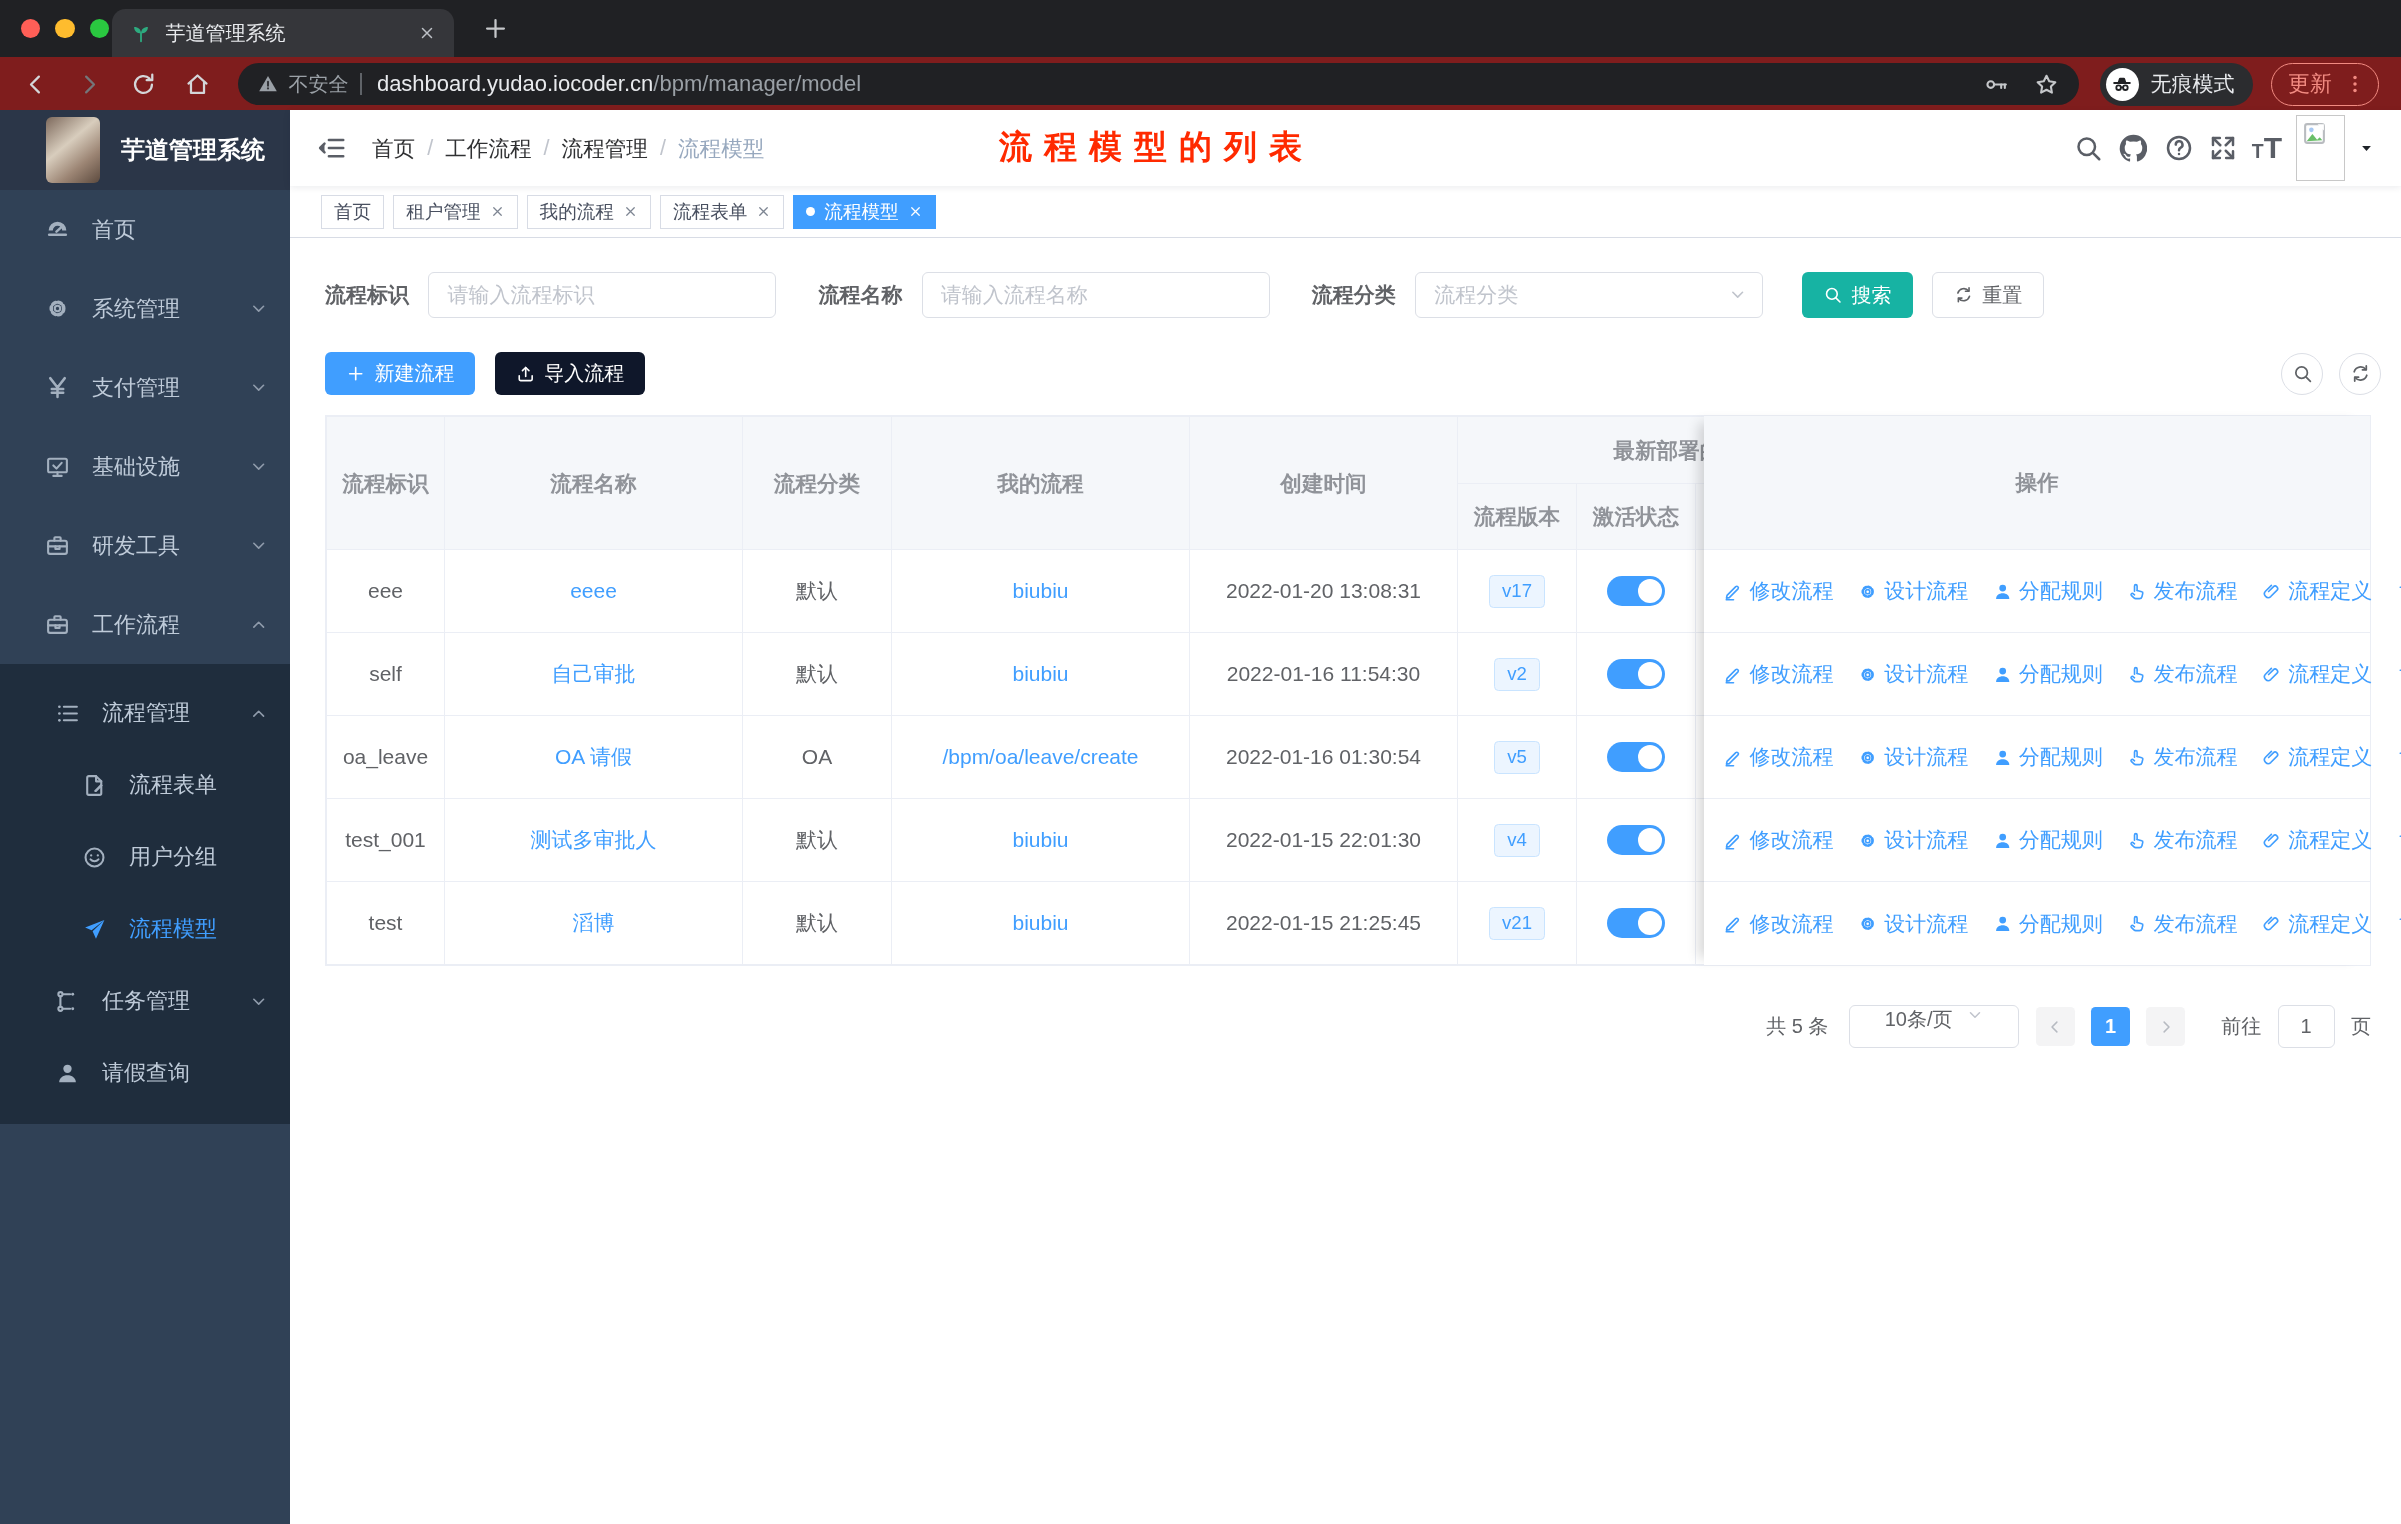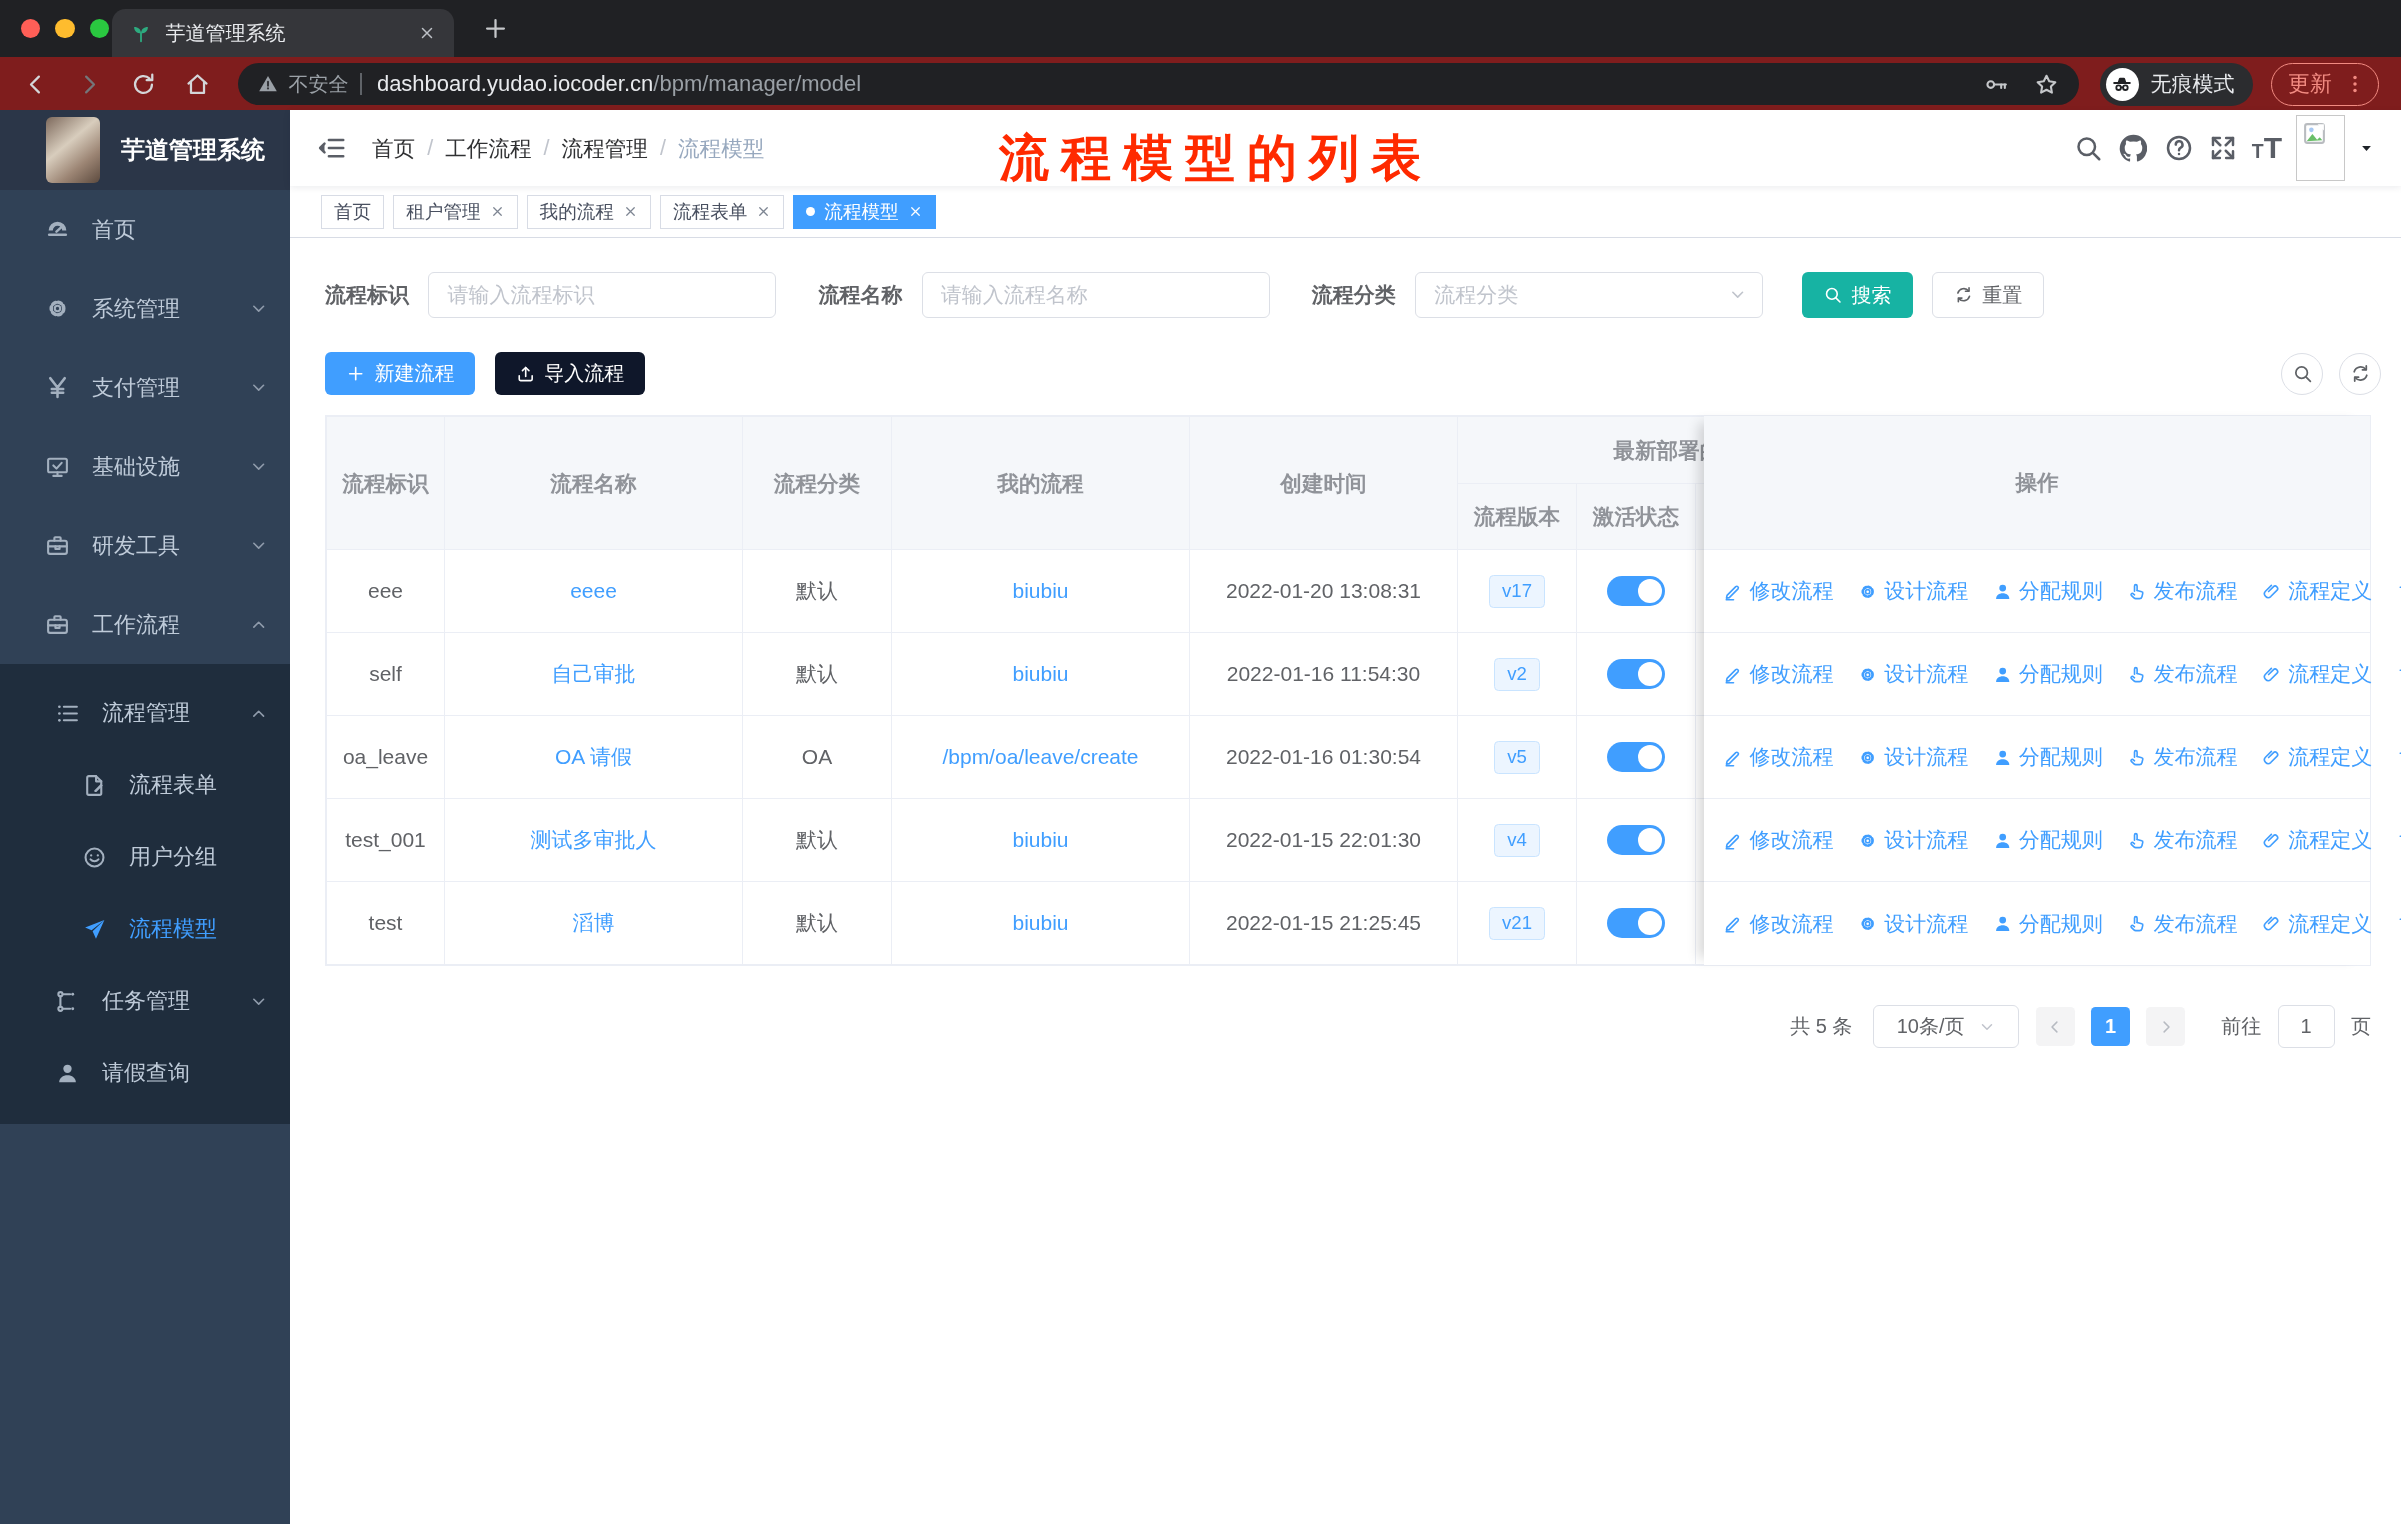--- a/index.html
+++ b/index.html
@@ -51,21 +51,21 @@
   .mi.active{color:#409eff}
   .mi.active .mi-ic{color:#409eff}
 
   .main{position:absolute;left:290px;top:0;right:0;bottom:0;background:#fff}
   .appheader{position:relative;height:76px;display:flex;align-items:center;padding-left:27px;box-shadow:0 1.5px 7.4px rgba(0,21,41,.09);background:#fff;z-index:5}
   .burger{color:#5a5e66;margin-right:25px}
   .breadcrumb{display:flex;align-items:center;font-size:21.6px;color:#303133}
   .crumb{white-space:nowrap}
   .crumb.last{color:#97a8be}
   .crumb-sep{color:#c0c4cc;margin:0 12px}
-  .annotation{position:absolute;left:709px;top:15px;font-size:50px;font-weight:bold;letter-spacing:12px;color:#ff2a00;white-space:nowrap}
+  .annotation{position:absolute;left:709px;top:15px;font-size:33px;font-weight:bold;letter-spacing:12px;color:#ff2a00;white-space:nowrap}
   .hdr-right{position:absolute;right:27px;top:0;height:76px;display:flex;align-items:center;gap:14px;color:#5a5e66}
   .fontsize-icon{font-weight:bold;color:#5a5e66;font-size:30px;line-height:1}
   .fontsize-icon small{font-size:19.4px}
   .avatarbox{width:49px;height:66px;border:1.5px solid #c8c8c8;background:#fff;display:flex;align-items:flex-start;padding:4.5px}
   .hdr-caret{color:#1f2329}
 
   .tagsbar{height:52px;display:flex;align-items:center;gap:9px;padding-left:31px;border-bottom:1.5px solid #d8dce5;background:#fff;position:relative;z-index:4}
   .tag{height:34px;display:flex;align-items:center;gap:9px;padding:0 12px;border:1.5px solid #d8dce5;background:#fff;font-size:18.6px;color:#495060;white-space:nowrap;cursor:pointer}
   .tag .tag-close{color:#7d8592}
   .tag.active{background:#409eff;border-color:#409eff;color:#fff}
@@ -106,21 +106,21 @@
   .switch::after{content:"";position:absolute;right:3px;top:3px;width:24px;height:24px;border-radius:50%;background:#fff}
   .ops-overlay{position:absolute;top:0;right:0;width:666px;bottom:0;background:#fff;box-shadow:-12px 0 12px -7.4px rgba(0,0,0,.16)}
   .ops-head{height:134px;background:#f5f7fa;border-bottom:1.5px solid #ebeef5;display:flex;align-items:center;justify-content:center;color:#909399;font-size:21.6px;font-weight:bold}
   .oprow{height:83px;border-bottom:1.5px solid #ebeef5;display:flex;align-items:center;gap:24.6px;padding-left:19.4px}
   .oprow:last-child{border-bottom:none}
   .act{display:inline-flex;align-items:center;gap:6.7px;color:#409eff;font-size:21px;text-decoration:none;cursor:pointer;white-space:nowrap}
 
   
   .pager{width:2046px;margin-top:39px;display:flex;align-items:center;justify-content:flex-end;gap:16.4px;font-size:20px;color:#606266}
   .pg-total{margin-right:4.5px;white-space:nowrap}
-  .pg-size{width:146px;height:43px;border:1.5px solid #dcdfe6;border-radius:6px;display:flex;align-items:center;justify-content:center;gap:13.4px;color:#606266;cursor:pointer;background:#fff}
+  .pg-size{width:170px;height:43px;border:1.5px solid #dcdfe6;border-radius:6px;display:flex;justify-content:center;gap:13.4px;color:#606266;cursor:pointer;background:#fff}
   .pg-size .chev{color:#c0c4cc}
   .pg-btn{width:39px;height:39px;border-radius:4.5px;background:#f4f4f5;display:flex;align-items:center;justify-content:center;color:#b6bac1;cursor:pointer}
   .pg-cur{width:39px;height:39px;border-radius:4.5px;background:#409eff;color:#fff;display:flex;align-items:center;justify-content:center;font-weight:bold;cursor:pointer}
   .pg-goto-input{width:57px;height:43px;border:1.5px solid #dcdfe6;border-radius:6px;text-align:center;font-size:20px;color:#606266;outline:none;font-family:inherit}
 </style>
 </head>
 <body>
 
 <svg width="0" height="0" style="position:absolute">
   <defs>

